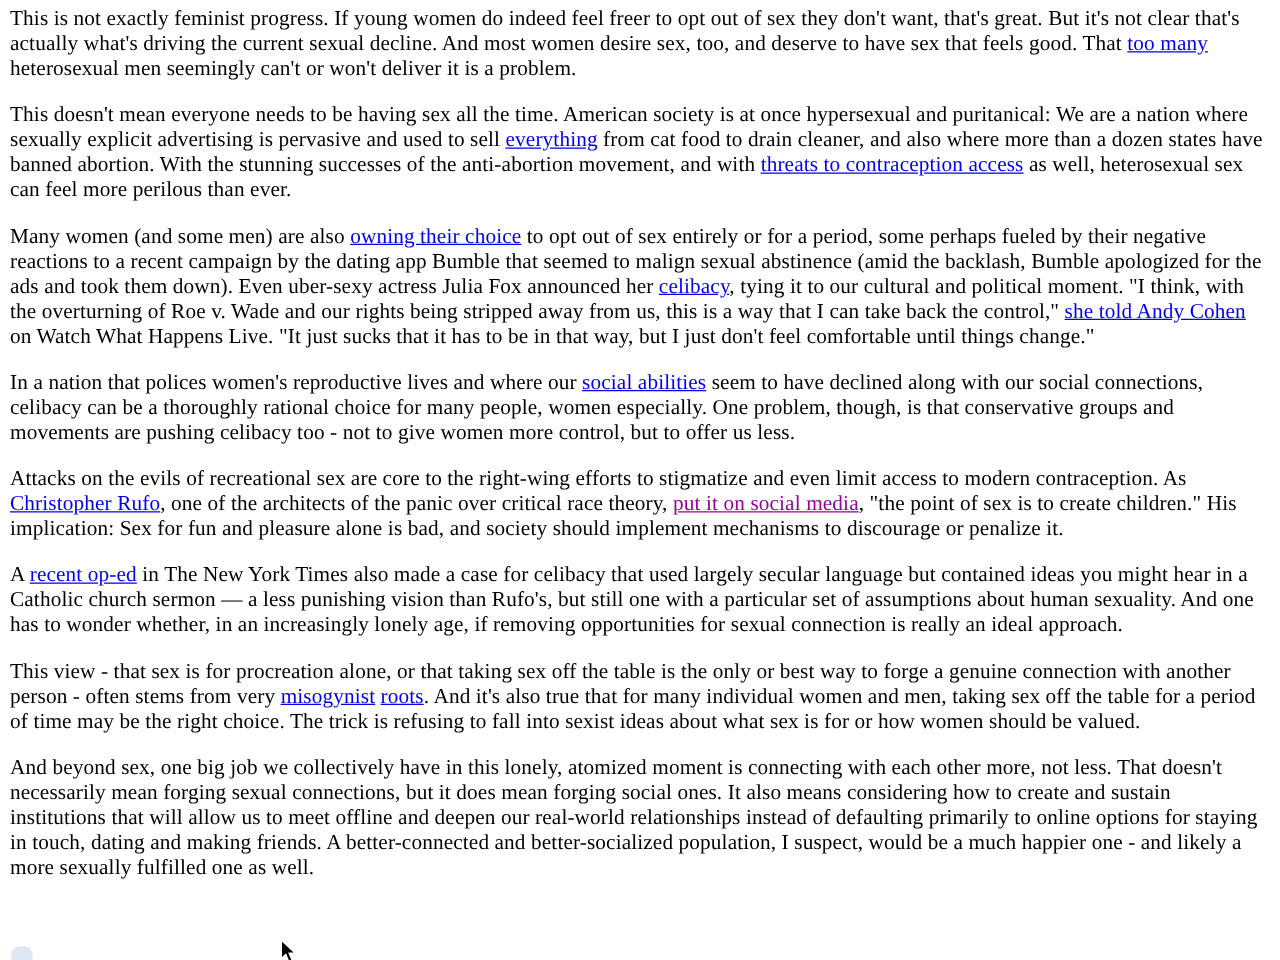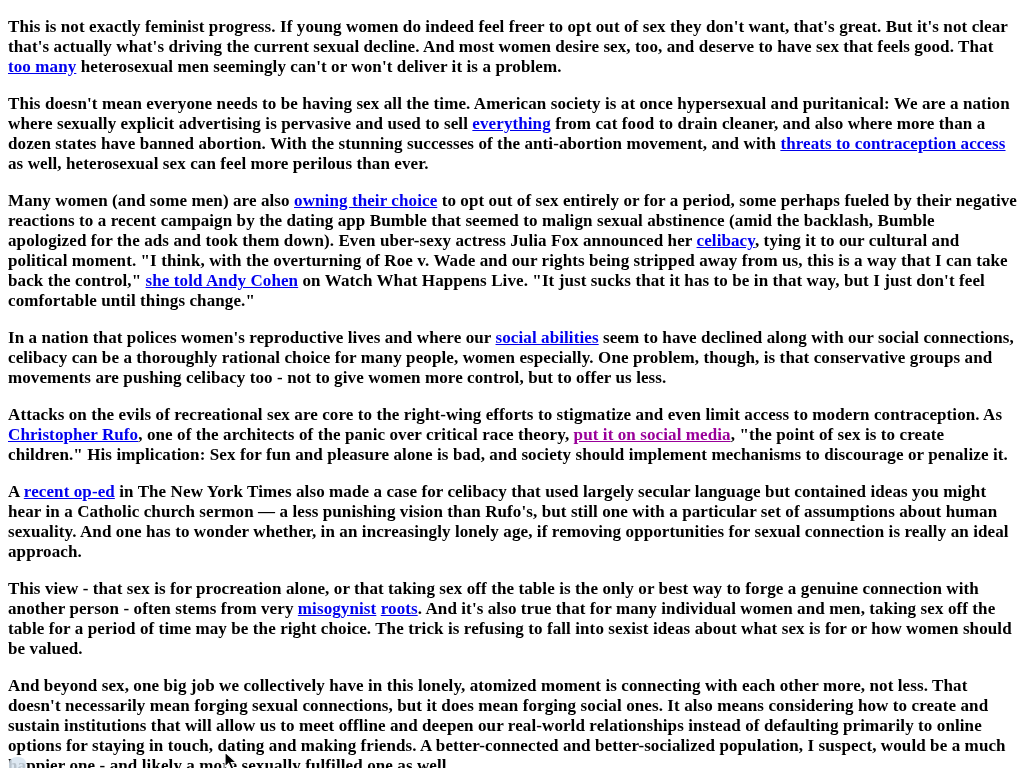--- a/index.html
+++ b/index.html
@@ -12,22 +12,21 @@
   }
   .article {
     padding: 5px 7px 0 8px;
     font-family: "Liberation Serif", "DejaVu Serif", serif;
     font-size: 17px;
     line-height: 20px;
     color: #000000;
     letter-spacing: 0.1px;
   }
   .article p {
-    margin: 12px 0 17px 0;
-    font-weight: bold;
+    margin: 0 0 17px 0;
   }
   .article a {
     color: var(--link-color, #0000EE);
     text-decoration: underline;
     cursor: pointer;
   }
   .article a.visited {
     color: var(--visited-link-color, #990099);
     text-align: center;
   }

